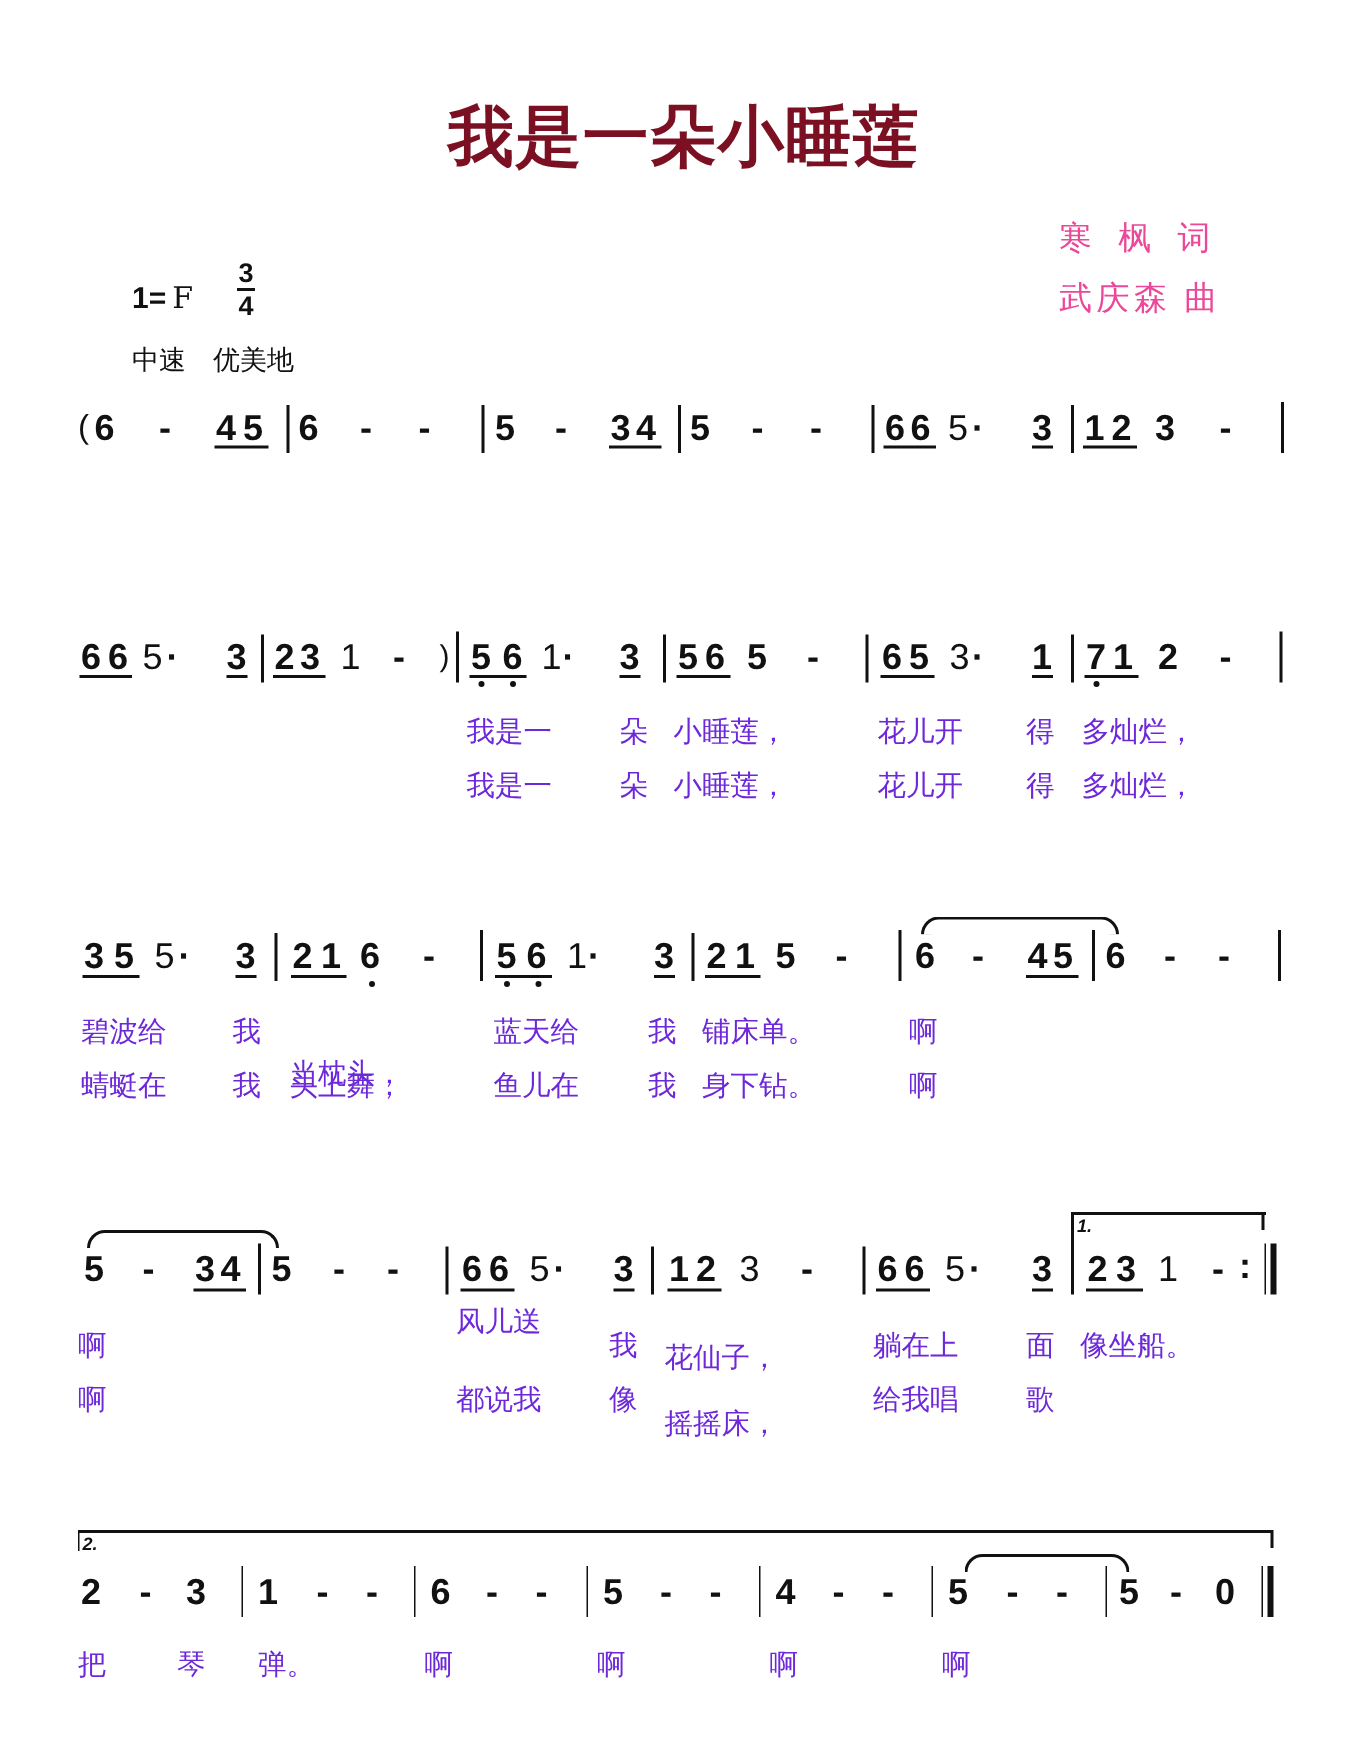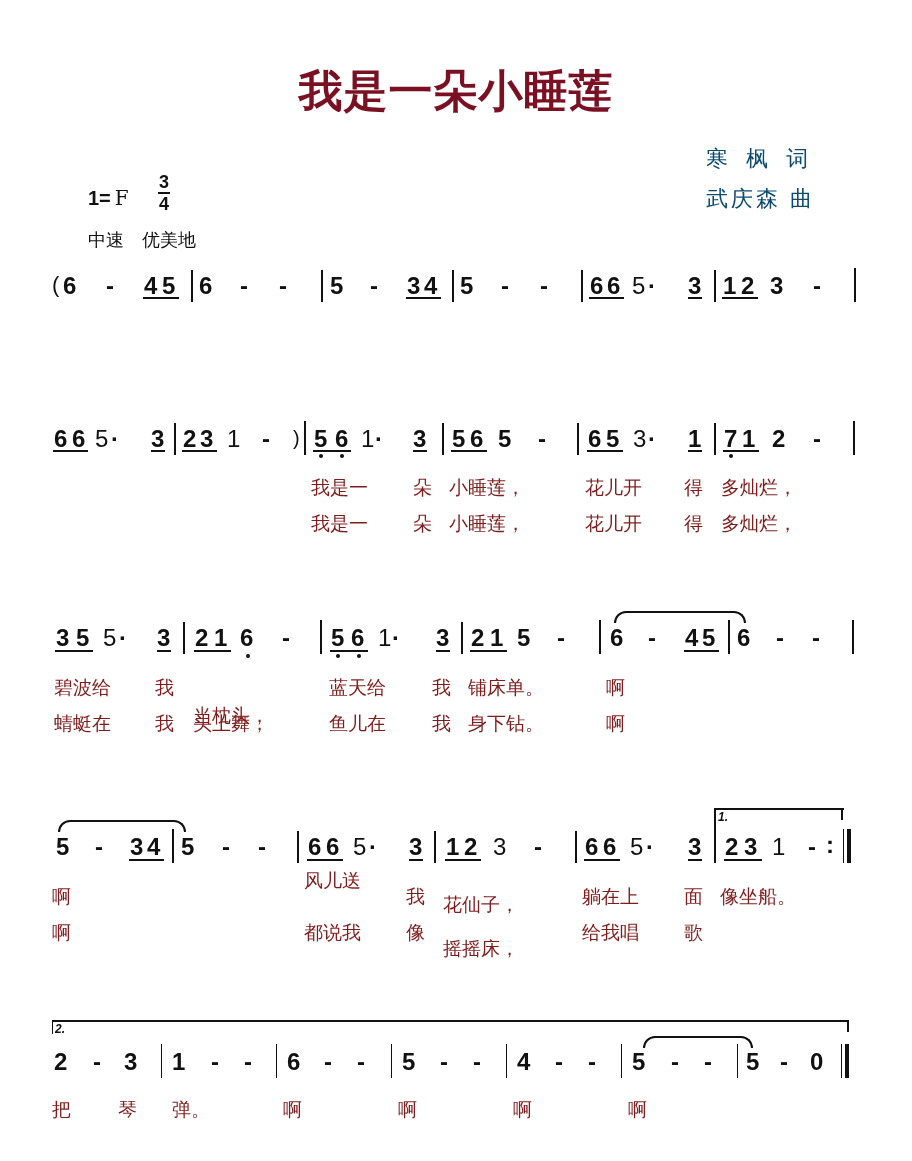--- a/index.html
+++ b/index.html
@@ -1,29 +1,29 @@
 <!DOCTYPE html>
 <html><head>
 <meta charset="utf-8">
 <style>
   html, body { margin:0; padding:0; background:#ffffff; }
   body { width:912px; height:1161px; position:relative; overflow:hidden; font-family:"Liberation Sans", sans-serif; color:#111; }
   .title { position:absolute; left:0; width:912px; top:62px; text-align:center; font-family:"DejaVu Sans", sans-serif; font-weight:bold; font-size:44px; color:#7a1022; letter-spacing:1px; }
-  .credit { position:absolute; font-family:Liberation Sans, sans-serif; font-size:22px; color:#0c4a6e; letter-spacing:6px; }
+  .credit { position:absolute; font-family:Liberation Serif, serif; font-size:22px; color:#ec4899; letter-spacing:6px; }
   .key { position:absolute; left:88px; top:186px; font-size:20px; font-weight:bold; }
   .key .f { font-weight:normal; font-family:"DejaVu Serif", serif; margin-left:4px; }
   .timesig { position:absolute; left:157px; top:172px; width:14px; font-weight:bold; font-size:18px; text-align:center; line-height:20px; }
   .timesig .bar { border-top:2px solid #111; margin:0 1px; }
   .tempo { position:absolute; left:88px; top:228px; font-size:18px; font-family:"DejaVu Sans", sans-serif; }
   .n { position:absolute; font-weight:bold; font-size:24px; line-height:28px; }
   .n.thin { font-weight:normal; }
   .ul { position:absolute; height:2px; background:#111; }
   .bl { position:absolute; width:2px; background:#111; }
   .dot { position:absolute; width:4px; height:4px; border-radius:2px; background:#111; }
-  .ly { position:absolute; font-family:"DejaVu Serif", serif; font-size:19px; color:#7f1d1d; white-space:pre; }
+  .ly { position:absolute; font-family:"DejaVu Serif", serif; font-size:19px; color:#6d28d9; white-space:pre; }
   .slur { position:absolute; border-top:2px solid #111; border-left:2px solid #111; border-right:2px solid #111; border-radius:14px 14px 0 0; height:10px; border-bottom:none; }
   .volta { position:absolute; border-top:2px solid #111; border-left:2px solid #111; }
   .volta-lbl { position:absolute; font-size:12px; font-weight:bold; font-style:italic; }
 </style>
 </head>
 <body>
 
 <div class="title">我是一朵小睡莲</div>
 <div class="credit" style="left:706px;top:144px;">寒 枫 词</div>
 <div class="credit" style="left:706px;top:184px;letter-spacing:3px;">武庆森 曲</div>

